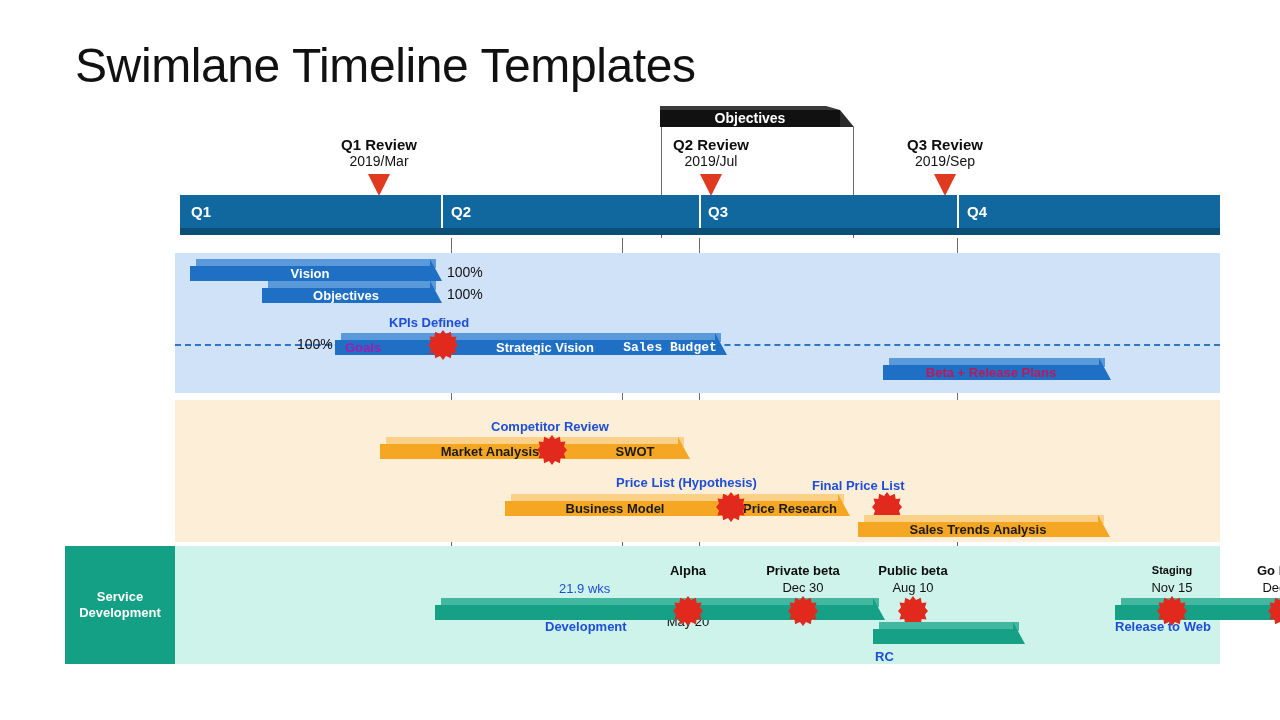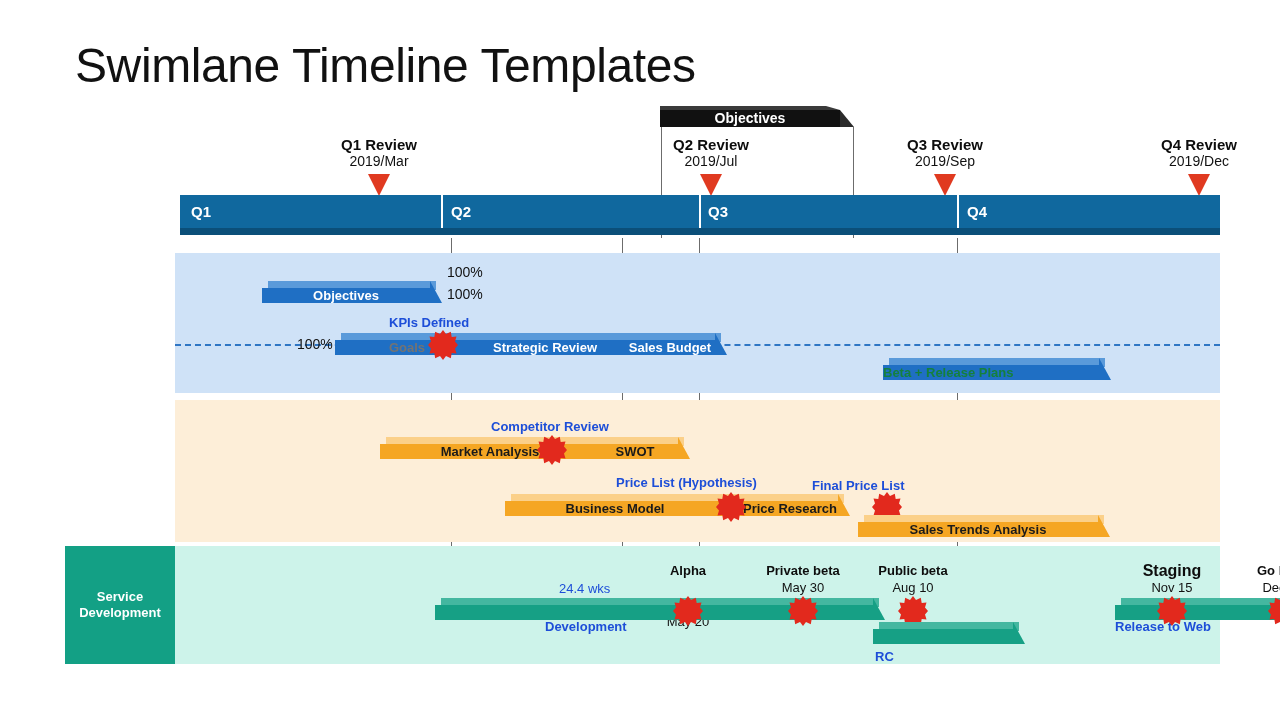--- a/index.html
+++ b/index.html
@@ -114,74 +114,75 @@
     <div class="tri" style="left:64px;top:38px;"></div>
   </div>
   <div class="review" style="left:636px;top:136px;width:150px;">
     <div class="rname">Q2 Review</div>
     <div class="rdate">2019/Jul</div>
     <div class="tri" style="left:64px;top:38px;"></div>
   </div>
   <div class="review" style="left:870px;top:136px;width:150px;">
     <div class="rname">Q3 Review</div>
     <div class="rdate">2019/Sep</div>
-    <div class="tri" style="left:64px;top:38px;"></div>
-  </div>
-  <div class="review" style="left:1124px;top:136px;width:150px;">
-    <div class="rname">Q4 Review</div>
-    <div class="rdate">2019/Dec</div>
     <div class="tri" style="left:64px;top:38px;"></div>
   </div>
 
   <div class="abs" id="qbar">
     <div class="main"></div>
     <div class="shadow"></div>
     <div class="qdiv" style="left:261px;"></div>
     <div class="qdiv" style="left:519px;"></div>
     <div class="qdiv" style="left:777px;"></div>
     <div class="qlbl" style="left:11px;">Q1</div>
     <div class="qlbl" style="left:271px;">Q2</div>
     <div class="qlbl" style="left:528px;">Q3</div>
     <div class="qlbl" style="left:787px;">Q4</div>
   </div>
 
   <div class="lane" style="top:253px;width:1155px;height:140px;">
     <div class="body" style="top:0;width:1045px;height:140px;background:#cfe2f7;">
 
       <div class="dashline" style="left:0px;top:91px;width:1045px;"></div>
 
+      <div class="bar" style="left:15px;top:6px;width:252px;height:24px;">
+        <div class="bshadow" style="width:240px;background:#5a9ada;"></div>
+        <div class="bface" style="width:240px;background:#1f6fc4;"></div>
+        <div class="btip" style="left:240px;border-top:0 solid transparent;border-bottom:22px solid #1f6fc4;border-right:12px solid transparent;"></div>
+        <div class="btxt" style="left:0;width:240px;text-align:center;color:#ffffff;">Vision</div>
+      </div>
       <div class="pct" style="left:272px;top:11px;">100%</div>
 
       <div class="bar" style="left:87px;top:28px;width:180px;height:24px;">
         <div class="bshadow" style="width:168px;background:#5a9ada;"></div>
         <div class="bface" style="width:168px;background:#1f6fc4;"></div>
         <div class="btip" style="left:168px;border-top:0 solid transparent;border-bottom:22px solid #1f6fc4;border-right:12px solid transparent;"></div>
         <div class="btxt" style="left:0;width:168px;text-align:center;color:#ffffff;">Objectives</div>
       </div>
       <div class="pct" style="left:272px;top:33px;">100%</div>
 
       <div class="pct" style="left:122px;top:83px;">100%</div>
 
       <div class="bar" style="left:160px;top:80px;width:392px;height:24px;">
         <div class="bshadow" style="width:380px;background:#5a9ada;"></div>
         <div class="bface" style="width:380px;background:#1f6fc4;"></div>
         <div class="btip" style="left:380px;border-top:0 solid transparent;border-bottom:22px solid #1f6fc4;border-right:12px solid transparent;"></div>
-        <div class="btxt" style="left:10px;width:80px;text-align:right;color:#737373;">Goals</div>
-        <div class="btxt" style="left:140px;width:140px;text-align:center;color:#ffffff;">Strategic Review</div>
-        <div class="btxt" style="left:280px;width:110px;text-align:center;color:#ffffff;">Sales Budget</div>
+        <div class="btxt" style="left:10px;width:80px;text-align:left;color:#a21caf;">Goals</div>
+        <div class="btxt" style="left:140px;width:140px;text-align:center;color:#ffffff;">Strategic Vision</div>
+        <div class="btxt" style="left:280px;width:110px;text-align:center;color:#ffffff;font-family:Liberation Mono, monospace;">Sales Budget</div>
       </div>
 
       <div class="note" style="left:214px;top:62px;">KPIs Defined</div>
       <div class="star" style="left:253px;top:77px;"></div>
 
       <div class="bar" style="left:708px;top:105px;width:228px;height:24px;">
         <div class="bshadow" style="width:216px;background:#5a9ada;"></div>
         <div class="bface" style="width:216px;background:#1f6fc4;"></div>
         <div class="btip" style="left:216px;border-top:0 solid transparent;border-bottom:22px solid #1f6fc4;border-right:12px solid transparent;"></div>
-        <div class="btxt" style="left:0;width:216px;text-align:left;color:#15803d;">Beta + Release Plans</div>
+        <div class="btxt" style="left:0;width:216px;text-align:center;color:#be185d;">Beta + Release Plans</div>
       </div>
     </div>
   </div>
 
   <div class="lane" style="top:400px;width:1155px;height:142px;">
     <div class="body" style="top:0;width:1045px;height:142px;background:#fdeed8;">
 
       <div class="note" style="left:316px;top:19px;">Competitor Review</div>
 
       <div class="bar" style="left:205px;top:37px;width:310px;height:24px;">
@@ -216,36 +217,36 @@
     </div>
   </div>
 
   <div class="lane" style="top:546px;width:1155px;height:118px;">
     <div class="lbl" style="height:118px;background:#13a085;flex-direction:column;">
       <span>Service</span>
       <span>Development</span>
     </div>
     <div class="body" style="top:0;width:1045px;height:118px;background:#cdf3ea;">
 
-      <div class="note reg" style="left:384px;top:35px;font-size:13px;">24.4 wks</div>
+      <div class="note reg" style="left:384px;top:35px;font-size:13px;">21.9 wks</div>
 
       <div class="review" style="left:458px;top:16px;width:110px;">
         <div class="rname" style="font-size:13px;">Alpha</div>
         <div class="rdate" style="font-size:13px;margin-top:34px;">May 20</div>
       </div>
       <div class="review" style="left:573px;top:16px;width:110px;">
         <div class="rname" style="font-size:13px;">Private beta</div>
-        <div class="rdate" style="font-size:13px;">May 30</div>
+        <div class="rdate" style="font-size:13px;">Dec 30</div>
       </div>
       <div class="review" style="left:683px;top:16px;width:110px;">
         <div class="rname" style="font-size:13px;text-align:center;">Public beta</div>
         <div class="rdate" style="font-size:13px;">Aug 10</div>
       </div>
       <div class="review" style="left:942px;top:16px;width:110px;">
-        <div class="rname" style="font-size:16px;">Staging</div>
+        <div class="rname" style="font-size:11px;">Staging</div>
         <div class="rdate" style="font-size:13px;">Nov  15</div>
       </div>
       <div class="review" style="left:1053px;top:16px;width:110px;">
         <div class="rname" style="font-size:13px;">Go Live!</div>
         <div class="rdate" style="font-size:13px;">Dec 20</div>
       </div>
 
       <div class="bar" style="left:260px;top:52px;width:450px;height:24px;">
         <div class="bshadow" style="width:438px;background:#44b7a0;"></div>
         <div class="bface" style="width:438px;background:#16a085;"></div>

